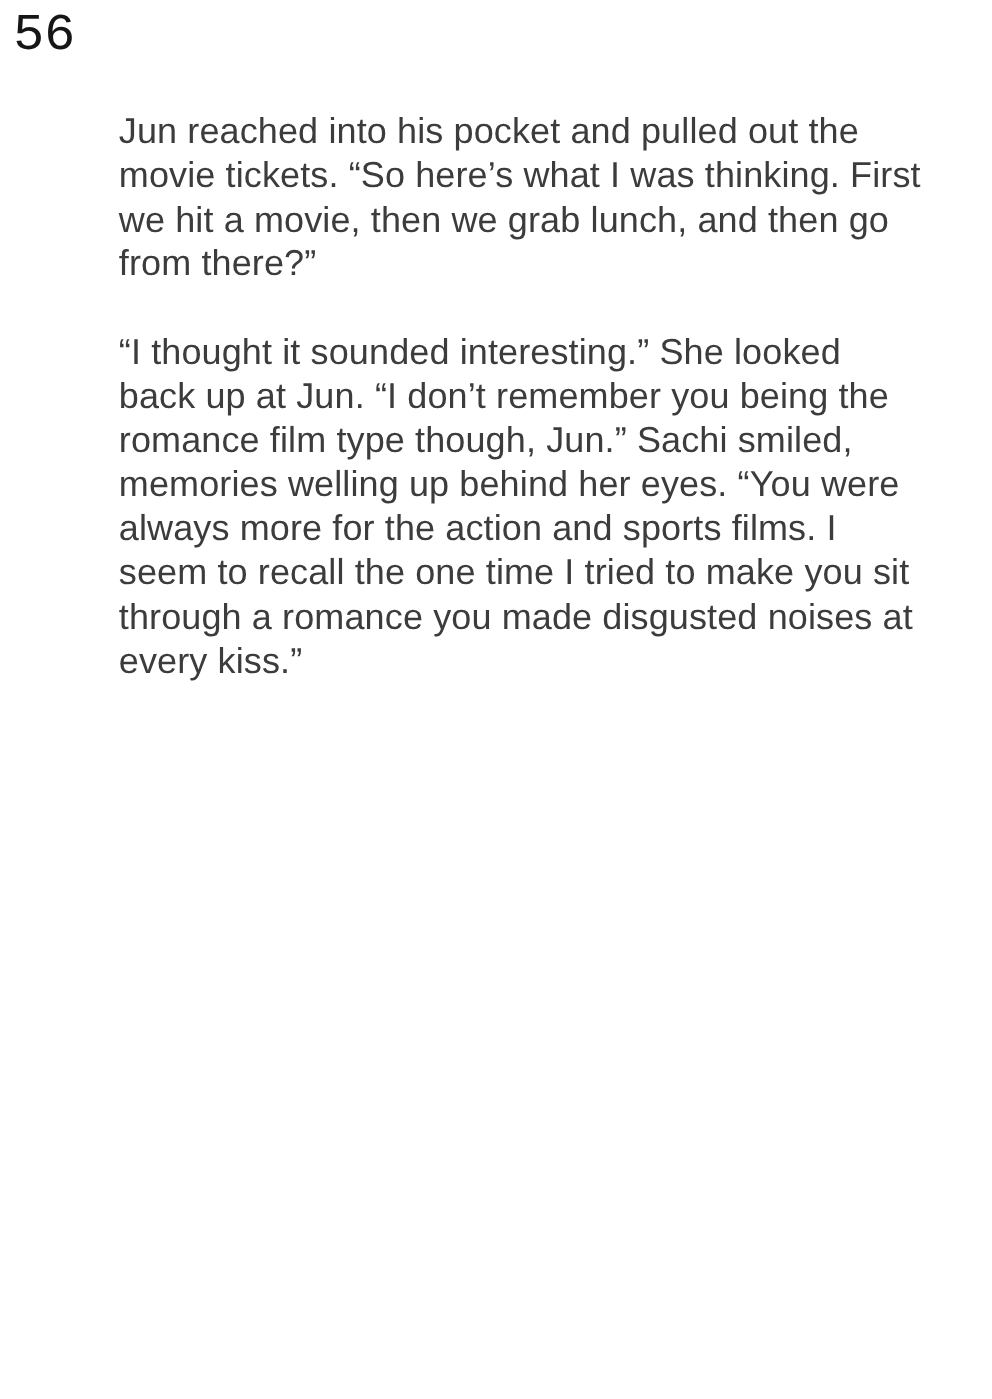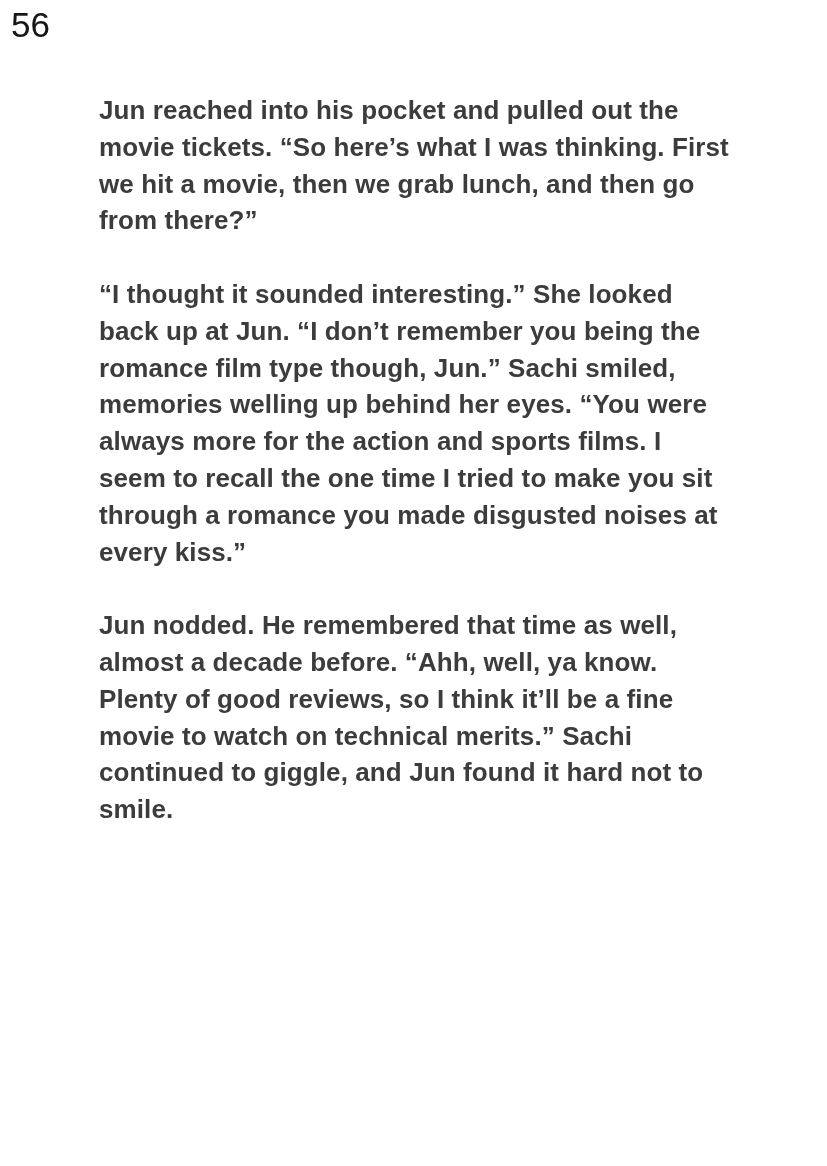--- a/index.html
+++ b/index.html
@@ -12,33 +12,33 @@
     width: 827px;
     height: 1166px;
     background: #ffffff;
     overflow: hidden;
     font-family: "Liberation Sans", sans-serif;
   }
   .page-number {
     position: absolute;
     left: 11px;
     top: 4px;
-    font-family: Liberation Sans, sans-serif;
-    font-size: 35px;
+    font-family: Liberation Mono, monospace;
+    font-size: 43px;
     line-height: 1.2;
     color: #161616;
   }
   .page-body {
     position: absolute;
     left: 99px;
     top: 92px;
     width: 690px;
     color: #3c3c3c;
-    font-size: 26px;
-    font-weight: 700;
+    font-size: 30px;
+    font-weight: 400;
     line-height: 36.8px;
     letter-spacing: 0.1px;
   }
   .page-body p {
     margin: 0 0 36.8px 0;
     white-space: pre-line; 
   }
   .page-body p:last-child {
     margin-bottom: 0;
   }
@@ -55,20 +55,14 @@
 we hit a movie, then we grab lunch, and then go
 from there?”</p>
     <p>“I thought it sounded interesting.” She looked
 back up at Jun. “I don’t remember you being the
 romance film type though, Jun.” Sachi smiled,
 memories welling up behind her eyes. “You were
 always more for the action and sports films. I
 seem to recall the one time I tried to make you sit
 through a romance you made disgusted noises at
 every kiss.”</p>
-    <p>Jun nodded. He remembered that time as well,
-almost a decade before. “Ahh, well, ya know.
-Plenty of good reviews, so I think it’ll be a fine
-movie to watch on technical merits.” Sachi
-continued to giggle, and Jun found it hard not to
-smile.</p>
   </div>
 </div>
 
 </body></html>

